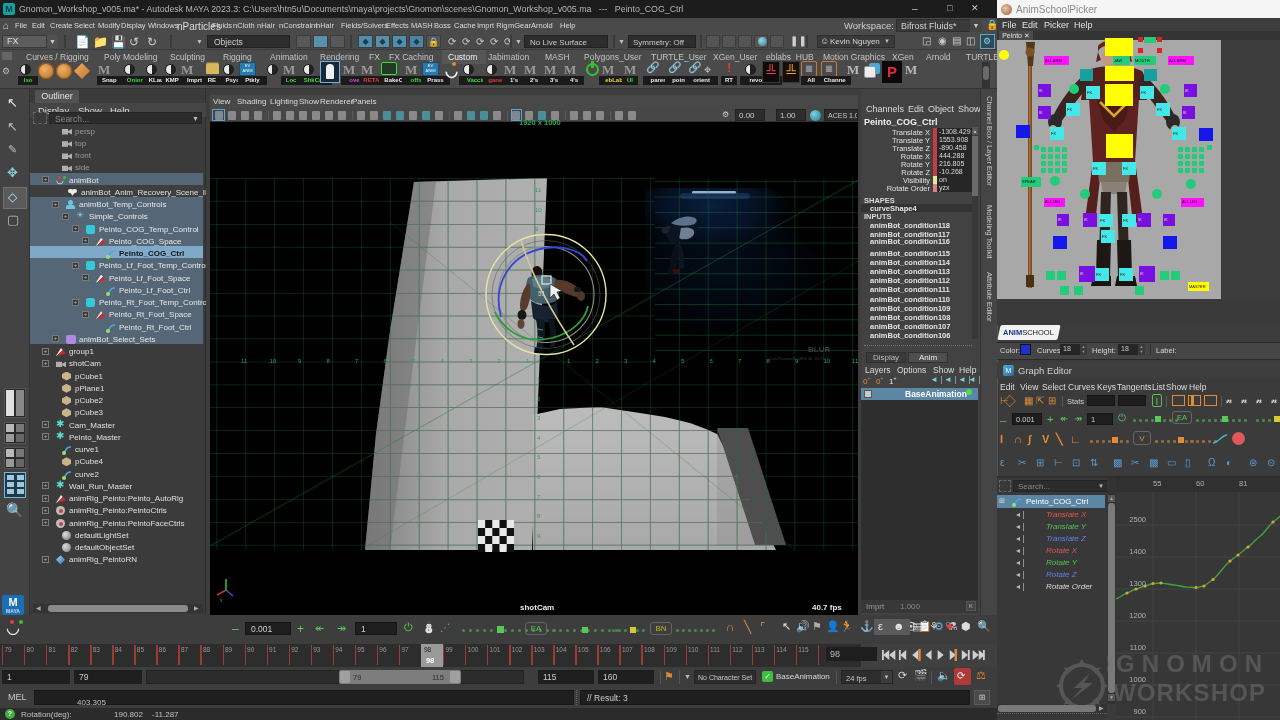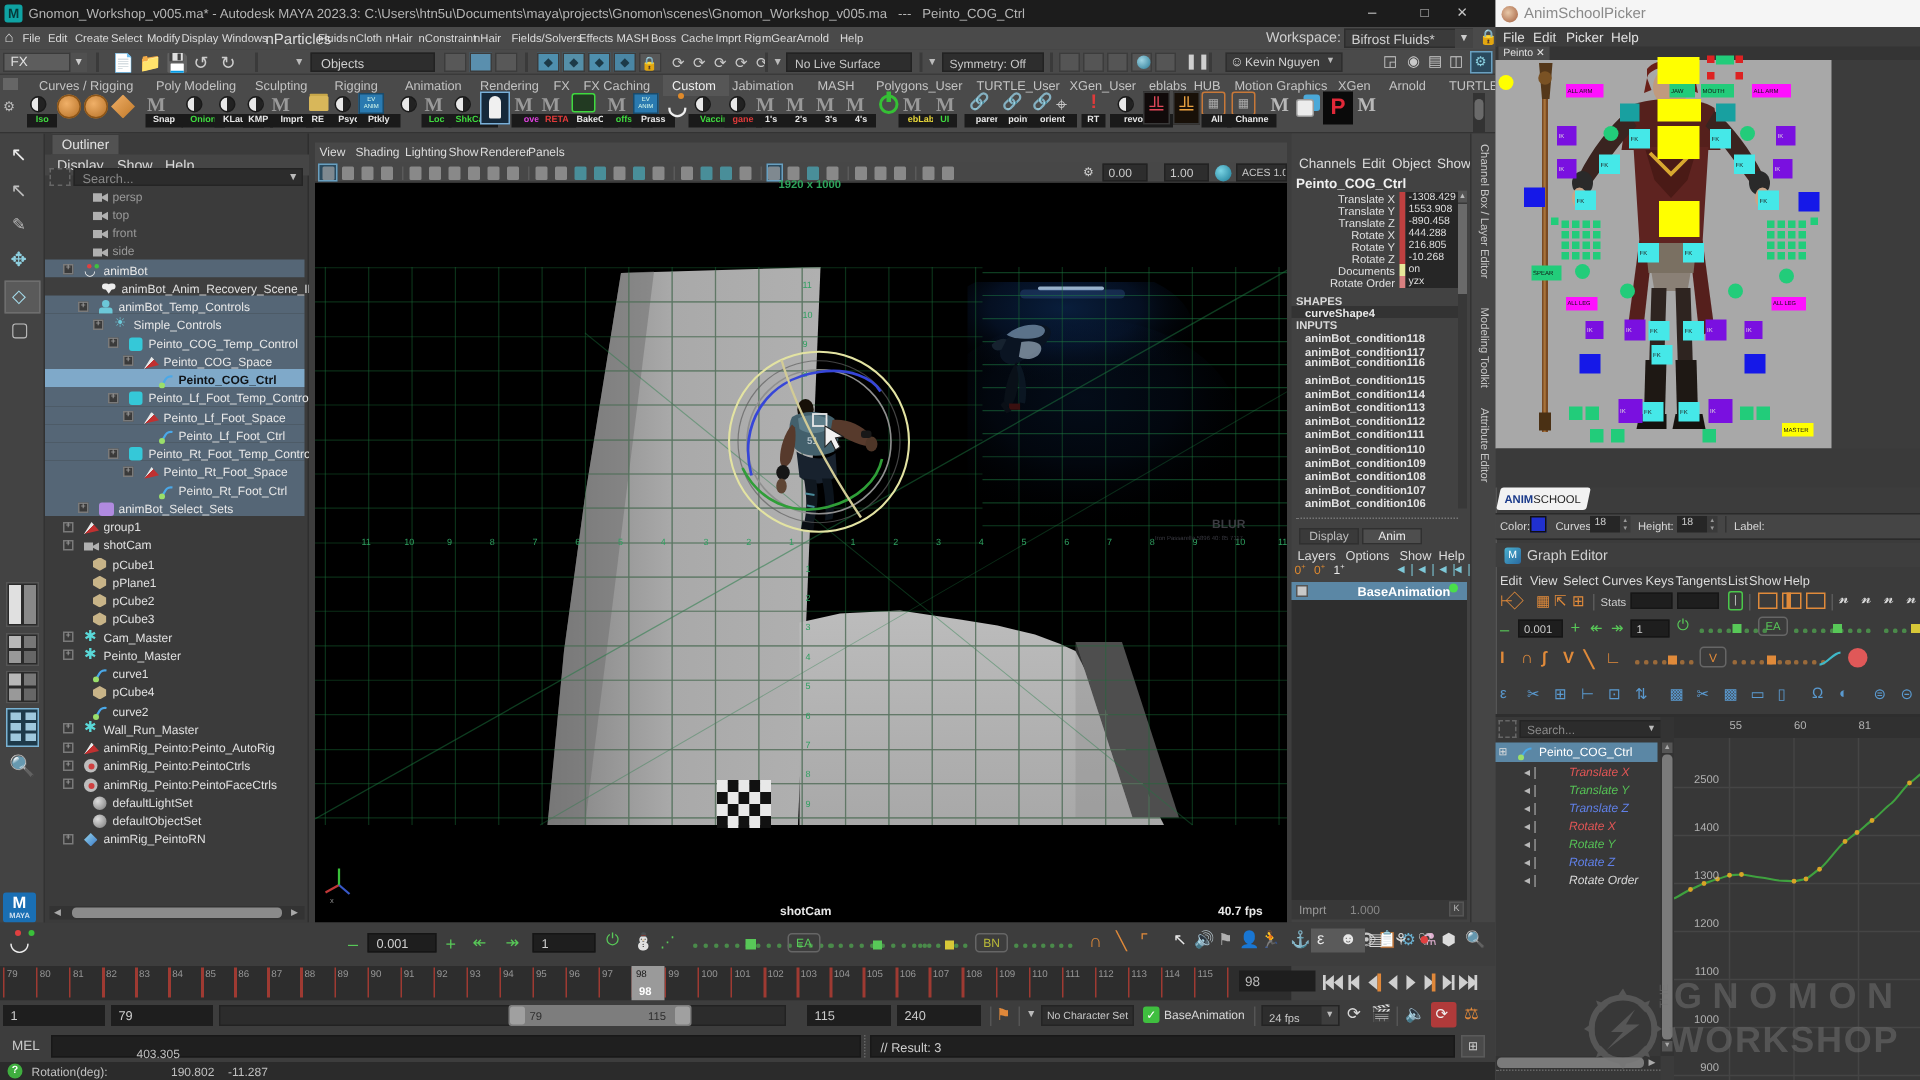--- a/index.html
+++ b/index.html
@@ -692,21 +692,21 @@
     <div style="position:static;width:100px;text-align:right;">Rotate Y</div>
   </div>
 <div style="left:933px;top:159.5px;width:4px;height:8px;background:#c04040;"></div>
 <div style="left:937px;top:159.5px;width:40px;height:8px;background:#262626;color:#dcdcdc;font-size:7px;padding-left:2px;line-height:8px;">216.805</div>
 <div style="left:0px;top:168px;font-size:7.5px;color:#e0e0e0;white-space:nowrap;left:830px;top:168px;width:100px;">
     <div style="position:static;width:100px;text-align:right;">Rotate Z</div>
   </div>
 <div style="left:933px;top:167.5px;width:4px;height:8px;background:#c04040;"></div>
 <div style="left:937px;top:167.5px;width:40px;height:8px;background:#262626;color:#dcdcdc;font-size:7px;padding-left:2px;line-height:8px;">-10.268</div>
 <div style="left:0px;top:176px;font-size:7.5px;color:#e0e0e0;white-space:nowrap;left:830px;top:176px;width:100px;">
-    <div style="position:static;width:100px;text-align:right;">Documents</div>
+    <div style="position:static;width:100px;text-align:right;">Visibility</div>
   </div>
 <div style="left:933px;top:175.5px;width:4px;height:8px;background:#e8e89a;"></div>
 <div style="left:937px;top:175.5px;width:40px;height:8px;background:#262626;color:#dcdcdc;font-size:7px;padding-left:2px;line-height:8px;">on</div>
 <div style="left:0px;top:184px;font-size:7.5px;color:#e0e0e0;white-space:nowrap;left:830px;top:184px;width:100px;">
     <div style="position:static;width:100px;text-align:right;">Rotate Order</div>
   </div>
 <div style="left:933px;top:183.5px;width:4px;height:8px;background:#d98080;"></div>
 <div style="left:937px;top:183.5px;width:40px;height:8px;background:#262626;color:#dcdcdc;font-size:7px;padding-left:2px;line-height:8px;">yzx</div>
 <div style="left:864px;top:196px;font-size:7.5px;color:#d8d8d8;white-space:nowrap;font-weight:bold;">SHAPES</div>
 <div style="left:861px;top:203.5px;width:112px;height:8px;background:#333;"></div>
@@ -936,21 +936,21 @@
 <div style="left:0px;top:667px;width:997px;height:21px;background:#3d3d3d;"></div>
 <div style="left:2px;top:670px;width:68px;height:14px;background:#1e1e1e;color:#ccc;font-size:8.5px;padding:2px 0 0 5px;">1</div>
 <div style="left:74px;top:670px;width:68px;height:14px;background:#1e1e1e;color:#ccc;font-size:8.5px;padding:2px 0 0 5px;">79</div>
 <div style="left:146px;top:670px;width:378px;height:14px;background:#2c2c2c;border:1px solid #222;"></div>
 <div style="left:339px;top:670px;width:122px;height:14px;background:#7d7d7d;border-radius:2px;"></div>
 <div style="left:340px;top:671px;width:10px;height:12px;background:#a0a0a0;border-radius:2px;"></div>
 <div style="left:450px;top:671px;width:10px;height:12px;background:#a0a0a0;border-radius:2px;"></div>
 <div style="left:353px;top:673px;font-size:7.5px;color:#2e2e2e;white-space:nowrap;">79</div>
 <div style="left:432px;top:673px;font-size:7.5px;color:#2e2e2e;white-space:nowrap;">115</div>
 <div style="left:538px;top:670px;width:56px;height:14px;background:#1e1e1e;color:#ccc;font-size:8.5px;padding:2px 0 0 5px;">115</div>
-<div style="left:598px;top:670px;width:56px;height:14px;background:#1e1e1e;color:#ccc;font-size:8.5px;padding:2px 0 0 5px;">240</div>
+<div style="left:598px;top:670px;width:56px;height:14px;background:#1e1e1e;color:#ccc;font-size:8.5px;padding:2px 0 0 5px;">160</div>
 <div style="left:660px;top:671px;width:1px;height:13px;background:#555;"></div>
 <div style="left:664px;top:670px;font-size:11px;color:#e0883a;white-space:nowrap;">⚑</div>
 <div style="left:679px;top:671px;width:1px;height:13px;background:#555;"></div>
 <div style="left:684px;top:673px;font-size:7px;color:#bbb;white-space:nowrap;">▼</div>
 <div style="left:694px;top:670px;width:62px;height:14px;background:#2d2d2d;border:1px solid #242424;color:#c8c8c8;font-size:7px;padding:3px 0 0 3px;white-space:nowrap;overflow:hidden;">No Character Set</div>
 <div style="left:762px;top:671px;width:11px;height:11px;background:#3fbf3f;border-radius:2px;color:#fff;font-size:8px;text-align:center;line-height:11px;">✓</div>
 <div style="left:776px;top:672px;font-size:8px;color:#d8d8d8;white-space:nowrap;">BaseAnimation</div>
 <div style="left:836px;top:671px;width:1px;height:13px;background:#555;"></div>
 <div style="left:841px;top:670px;width:52px;height:14px;background:#2d2d2d;border:1px solid #242424;color:#c8c8c8;font-size:7.5px;padding:3px 0 0 4px;">24 fps</div>
 <div style="left:881px;top:671px;width:11px;height:12px;background:#3d3d3d;color:#bbb;font-size:6px;text-align:center;line-height:12px;">▼</div>
@@ -963,21 +963,21 @@
 <div style="left:976px;top:669px;font-size:11px;color:#e0883a;white-space:nowrap;">⚖</div>
 <div style="left:0px;top:688px;width:997px;height:20px;background:#3d3d3d;"></div>
 <div style="left:8px;top:692px;font-size:9px;color:#cccccc;white-space:nowrap;">MEL</div>
 <div style="left:34px;top:690px;width:540px;height:15px;background:#1f1f1f;border:1px solid #181818;"></div>
 <div style="left:576px;top:690px;width:2px;height:15px;background:#3d3d3d;border-left:1px dotted #666;"></div>
 <div style="left:580px;top:690px;width:390px;height:15px;background:#1f1f1f;border:1px solid #181818;color:#cfcfcf;font-size:8.5px;padding:2px 0 0 6px;">// Result: 3</div>
 <div style="left:974px;top:690px;width:16px;height:15px;background:#4a4a4a;border:1px solid #5a5a5a;color:#ccc;font-size:8px;text-align:center;line-height:14px;">⊞</div>
 <div style="left:0px;top:708px;width:997px;height:12px;background:#2b2b2b;"></div>
 <div style="left:5px;top:709px;width:10px;height:10px;background:#3fae3f;border-radius:50%;color:#fff;font-size:7px;font-weight:bold;text-align:center;line-height:10px;">?</div>
 <div style="left:21px;top:710px;font-size:8px;color:#c0c0c0;white-space:nowrap;">Rotation(deg):</div>
-<div style="left:77px;top:698px;font-size:8px;color:#c0c0c0;white-space:nowrap;margin-left:14px;">403.305</div>
+<div style="left:77px;top:698px;font-size:8px;color:#c0c0c0;white-space:nowrap;">403.305</div>
 <div style="left:114px;top:710px;font-size:8px;color:#c0c0c0;white-space:nowrap;">190.802</div>
 <div style="left:152px;top:710px;font-size:8px;color:#c0c0c0;white-space:nowrap;">-11.287</div>
 <div style="left:997px;top:0px;width:283px;height:362px;background:#3c3c3c;border-left:1px solid #555;"></div>
 <div style="left:997px;top:0px;width:283px;height:18px;background:#f5f5f5;"></div>
 <div style="left:1001px;top:4px;width:11px;height:11px;background:radial-gradient(circle at 40% 40%,#e8c8a8,#a05a3a);border-radius:50%;"></div>
 <div style="left:1016px;top:4px;font-size:10px;color:#8a8a8a;white-space:nowrap;">AnimSchoolPicker</div>
 <div style="left:997px;top:18px;width:283px;height:13px;background:#3d3d3d;"></div>
 <div style="left:1002px;top:20px;font-size:9px;color:#e0e0e0;white-space:nowrap;">File</div>
 <div style="left:1022px;top:20px;font-size:9px;color:#e0e0e0;white-space:nowrap;">Edit</div>
 <div style="left:1044px;top:20px;font-size:9px;color:#e0e0e0;white-space:nowrap;">Picker</div>

